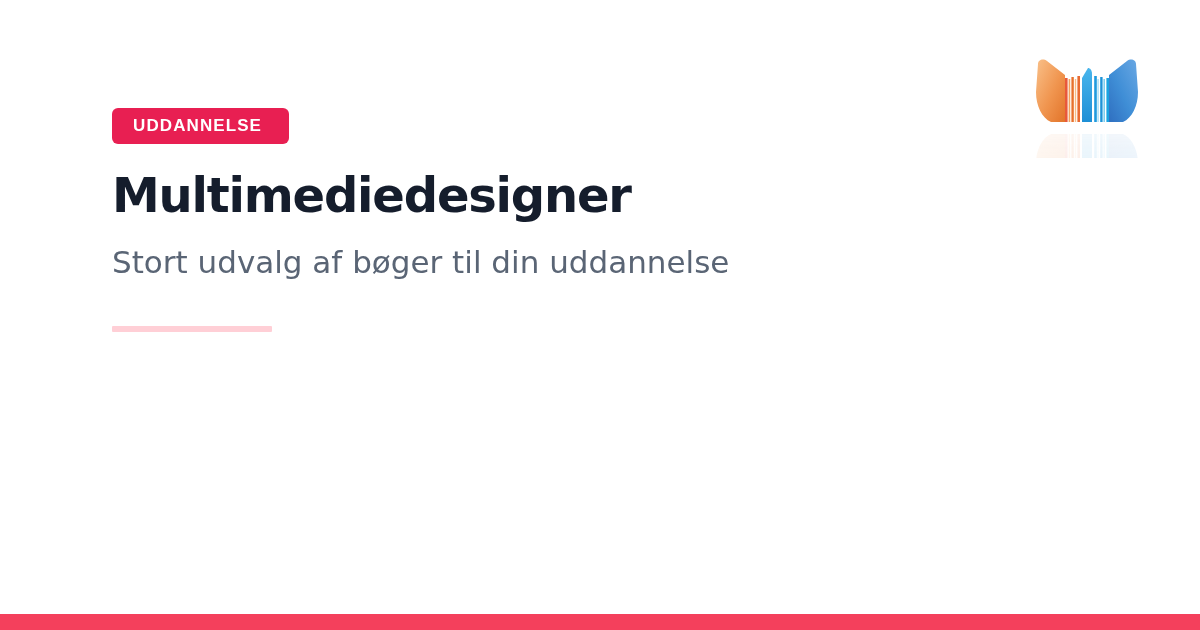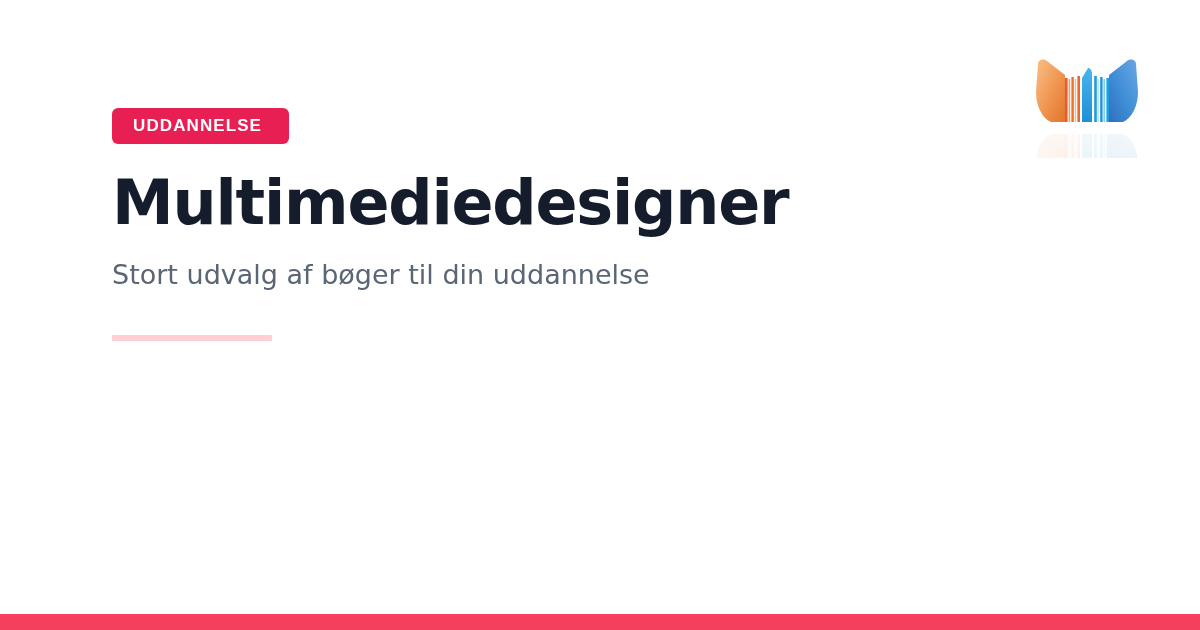--- a/index.html
+++ b/index.html
@@ -63,33 +63,33 @@
     line-height: 1.0;
     text-transform: uppercase;
     border: none;
     cursor: pointer;
     font-family: "Liberation Sans", sans-serif;
   }
 
   
   .page-title {
     margin: 26px 0 0 0;
-    font-size: 62px;
+    font-size: 48px;
     font-weight: bold;
     color: #151d2c;
     letter-spacing: -1.2px;
     line-height: 1.05;
     font-family: "DejaVu Sans", sans-serif;
     white-space: nowrap;
   }
 
   
   .page-subtitle {
     margin: 24px 0 0 0;
-    font-size: 27px;
+    font-size: 31px;
     font-weight: normal;
     color: #5a6575;
     line-height: 1.2;
     font-family: "DejaVu Sans", sans-serif;
     white-space: nowrap;
   }
 
   
   .divider {
     margin: 44px 0 0 0;

